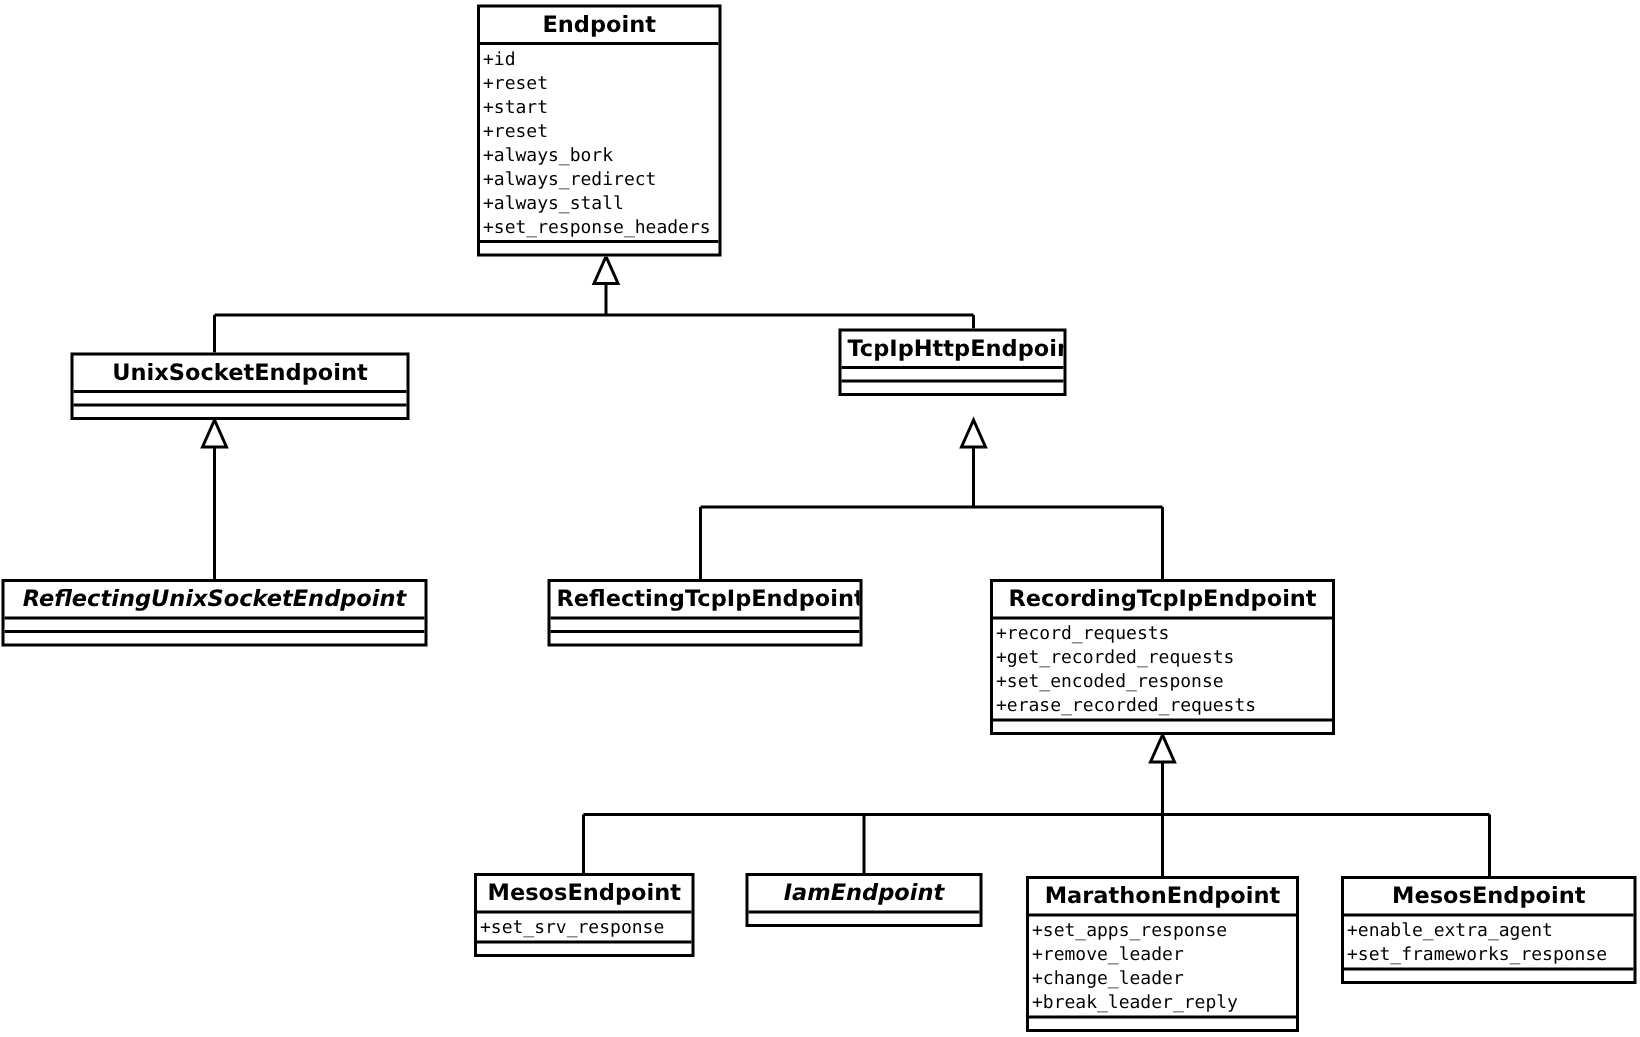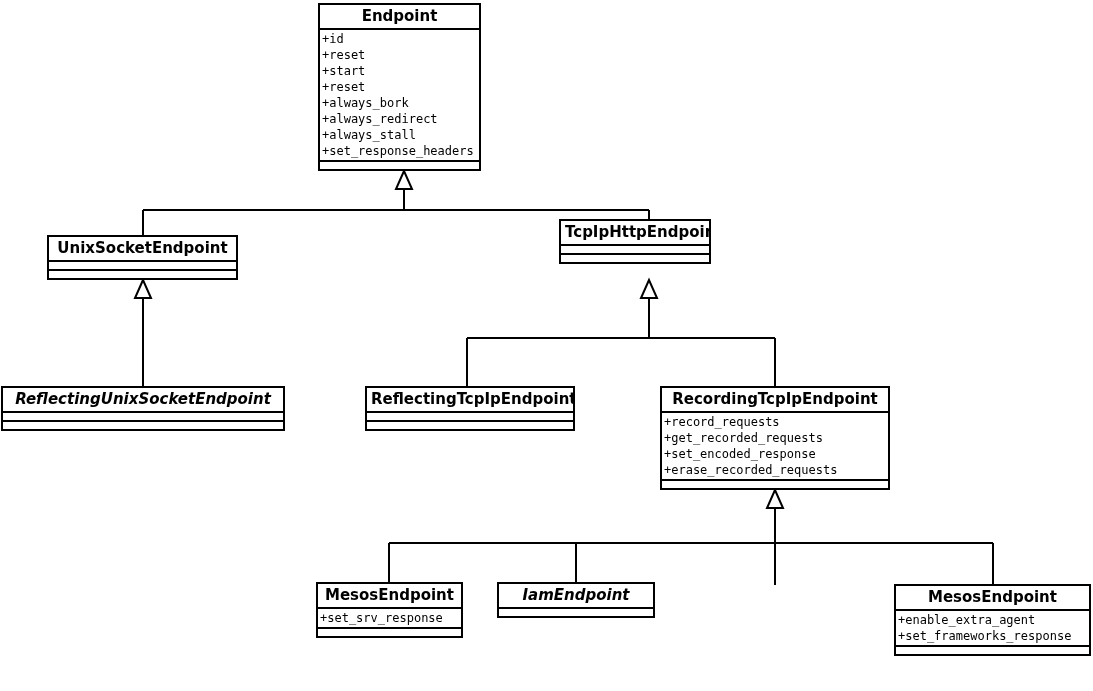--- a/index.html
+++ b/index.html
@@ -94,21 +94,21 @@
         <div class="attr-line">+start</div>
         <div class="attr-line">+reset</div>
         <div class="attr-line">+always_bork</div>
         <div class="attr-line">+always_redirect</div>
         <div class="attr-line">+always_stall</div>
         <div class="attr-line">+set_response_headers</div>
       </div>
     <div class="uml-strip"></div>
   </div>
 
-  <div class="uml-class" style="left:47px; top:235px; width:191px;">
+  <div class="uml-class" style="left:47px; top:235px; width:226px;">
     <div class="uml-title">UnixSocketEndpoint</div>
     <div class="uml-strip mid"></div>
     <div class="uml-strip"></div>
   </div>
 
   <div class="uml-class" style="left:559px; top:219px; width:152px;">
     <div class="uml-title">TcpIpHttpEndpoint</div>
     <div class="uml-strip mid"></div>
     <div class="uml-strip"></div>
   </div>
@@ -142,20 +142,30 @@
         <div class="attr-line">+set_srv_response</div>
       </div>
     <div class="uml-strip"></div>
   </div>
 
   <div class="uml-class" style="left:497px; top:582px; width:158px;font-style:italic;">
     <div class="uml-title">IamEndpoint</div>
     <div class="uml-strip"></div>
   </div>
 
+  <div class="uml-class" style="left:684px; top:584px; width:182px;">
+    <div class="uml-title">MarathonEndpoint</div>
+    <div class="uml-attrs">
+        <div class="attr-line">+set_apps_response</div>
+        <div class="attr-line">+remove_leader</div>
+        <div class="attr-line">+change_leader</div>
+        <div class="attr-line">+break_leader_reply</div>
+      </div>
+    <div class="uml-strip"></div>
+  </div>
 
   <div class="uml-class" style="left:894px; top:584px; width:197px;">
     <div class="uml-title">MesosEndpoint</div>
     <div class="uml-attrs">
         <div class="attr-line">+enable_extra_agent</div>
         <div class="attr-line">+set_frameworks_response</div>
       </div>
     <div class="uml-strip"></div>
   </div>
 

